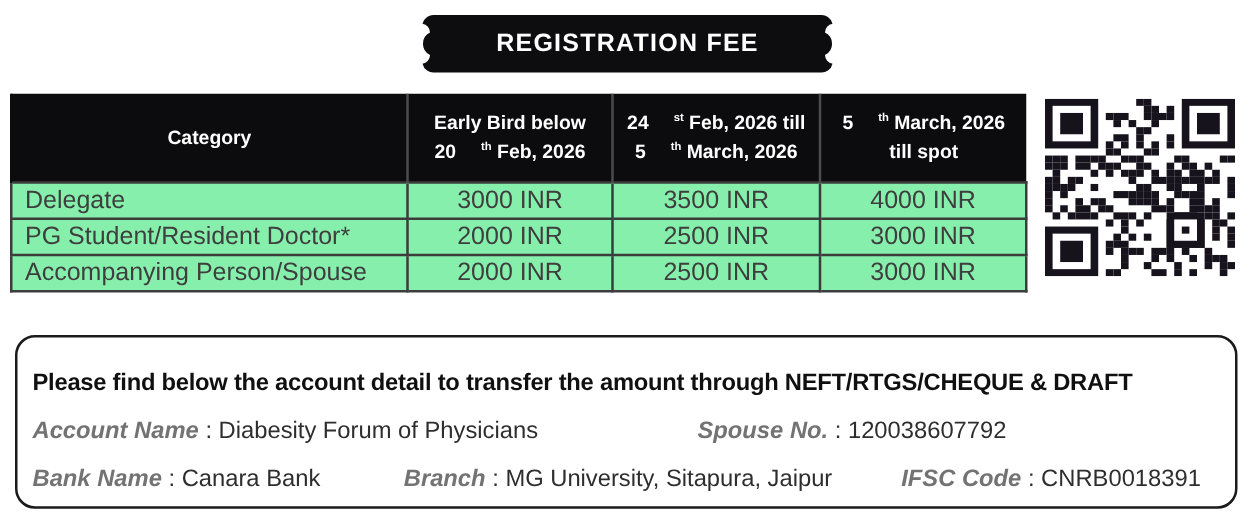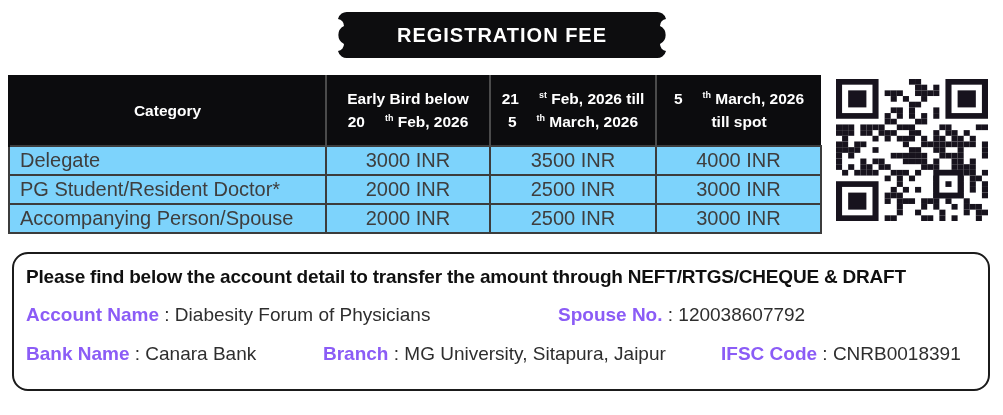--- a/index.html
+++ b/index.html
@@ -28,45 +28,45 @@
   .fee-table col.c3{width:165px}
   .fee-table th{
     background:#0c0c0e;color:#ffffff;font-size:15.5px;font-weight:bold;
     height:70px;vertical-align:middle;text-align:center;line-height:23px;
     border-left:2px solid #4b4b4b;padding:0;
   }
   .fee-table th:first-child{border-left:2px solid #0c0c0e;margin-top:32px;}
   .fee-table th sup,.fee-table td sup{font-size:9px;vertical-align:super;line-height:0;padding-left:20px;}
   .fee-table td{
     border:2px solid #3c3c3c;height:27px;font-size:20px;color:#3e3e3e;
-    text-align:center;padding:0;background:#7dd3fc;
+    text-align:center;padding:0;background:#86efac;
   }
   .fee-table td.cat{text-align:left;padding-left:10px;}
 
   
   .qr-section{position:absolute;left:831px;top:79px;width:162px;text-align:center;}
   .qr-svg{display:block;margin:0 auto;width:152px;height:142px;}
   .qr-caption{
     margin-top:8px;font-weight:bold;font-size:15.5px;color:#121212;
     letter-spacing:0.2px;white-space:nowrap;
   }
 
   
   .account-box{
-    position:absolute;left:12px;top:252px;width:978px;height:139px;
+    position:absolute;left:12px;top:268px;width:978px;height:139px;
     box-sizing:border-box;border:2.5px solid #1b1b1b;border-radius:16px;
-    background:#fff;padding:11px 8px 0 12px;
+    background:#fff;padding:25px 8px 0 12px;
   }
   .acct-heading{
     font-weight:bold;font-size:19px;color:#101010;white-space:nowrap;
     letter-spacing:-0.2px;line-height:24px;
   }
   .acct-row{display:flex;margin-top:13px;font-size:19px;color:#2e2e2e;
     white-space:nowrap;line-height:26px;}
-  .acct-item b{color:#8b5cf6;}
+  .acct-item b{color:#737373;font-style:italic;}
   .acct-row.r0 .acct-item:nth-child(1){width:532px;}
   .acct-row.r1 .acct-item:nth-child(1){width:297px;}
   .acct-row.r1 .acct-item:nth-child(2){width:398px;}
 </style>
 </head>
 <body>
 
 <div class="page">
 
   <div class="banner">
@@ -86,21 +86,21 @@
     <thead id="fee-thead">
         <tr>
           <th>
             <div><span>Category</span></div>
           </th>
           <th>
             <div><span>Early Bird below</span></div>
             <div><span>20</span><sup>th</sup><span> Feb, 2026</span></div>
           </th>
           <th>
-            <div><span>21</span><sup>st</sup><span> Feb, 2026 till</span></div>
+            <div><span>24</span><sup>st</sup><span> Feb, 2026 till</span></div>
             <div><span>5</span><sup>th</sup><span> March, 2026</span></div>
           </th>
           <th>
             <div><span>5</span><sup>th</sup><span> March, 2026</span></div>
             <div><span>till spot</span></div>
           </th>
         </tr>
       </thead>
     <tbody id="fee-tbody">
         <tr>

